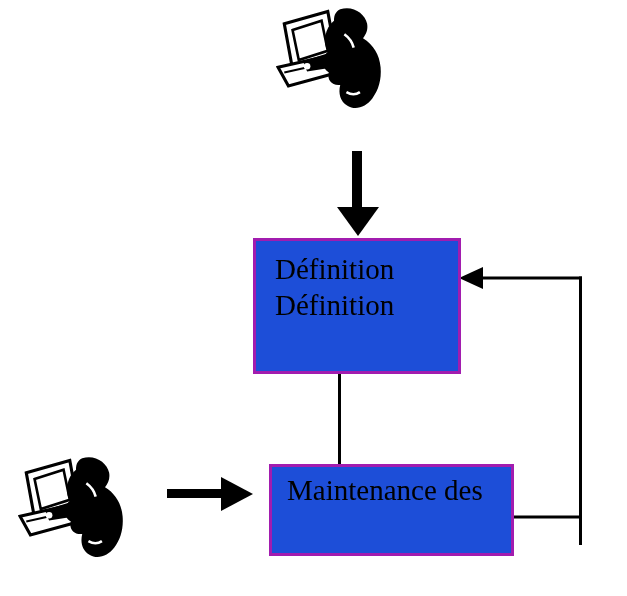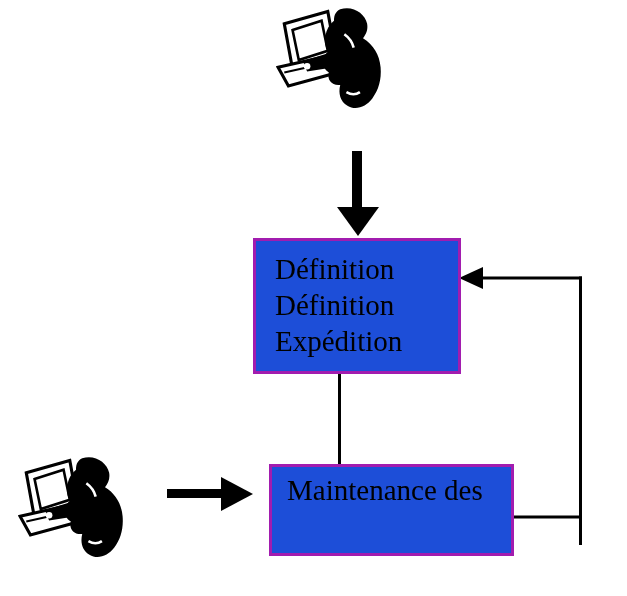--- a/index.html
+++ b/index.html
@@ -97,20 +97,19 @@
     <use href="#icon-person-computer"></use>
   </svg>
 
   <svg class="person-icon bottom-left" viewBox="0 0 112 102" xmlns="http://www.w3.org/2000/svg">
     <use href="#icon-person-computer"></use>
   </svg>
 
   <div class="box box-definition">
     <div class="line">Définition</div>
     <div class="line">Définition</div>
-    <div class="line">Expédition</div>
   </div>
 
   <div class="box box-maintenance">
     <div class="line">Maintenance des</div>
   </div>
 
 </div>
 
 </body></html>

